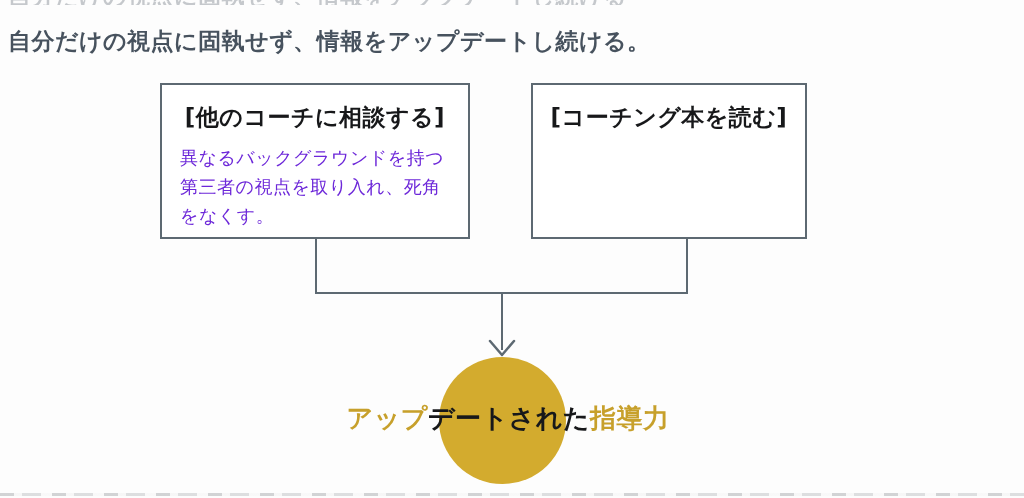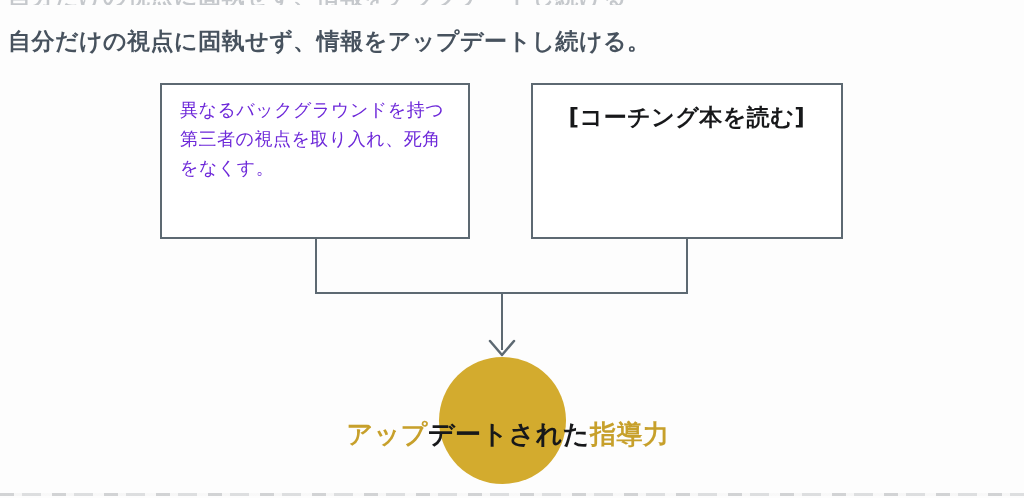--- a/index.html
+++ b/index.html
@@ -45,21 +45,21 @@
   }
   .option-box {
     position: absolute;
     top: 83px;
     height: 156px;
     background: #ffffff;
     border: 2px solid #5d6972;
     box-sizing: border-box;
   }
   .option-box.left  { left: 160px; width: 310px; }
-  .option-box.right { left: 531px; width: 312px; }
+  .option-box.right { left: 531px; width: 276px; }
   .option-heading {
     margin-top: 17px;
     text-align: center;
     font-size: 23px;
     font-weight: 700;
     color: #17181a;
     letter-spacing: 0.5px;
   }
   .option-body {
     margin: 10px 18px 0 18px;
@@ -76,21 +76,21 @@
   }
   .result-circle {
     position: absolute;
     left: 439px; top: 357px;
     width: 127px; height: 127px;
     border-radius: 50%;
     background: #d3ab2e;
   }
   .result-label {
     position: absolute;
-    left: 340px; top: 417px;
+    left: 340px; top: 401px;
     width: 336px;
     text-align: center;
     font-size: 26px;
     font-weight: 800;
     letter-spacing: 0.5px;
     white-space: nowrap;
   }
   .result-label .gold { color: #c7a02b; }
   .result-label .dark { color: #17181a; }
   
@@ -123,20 +123,21 @@
     <g stroke="#5d6972" stroke-width="2" fill="none">
       <line x1="316" y1="238" x2="316" y2="293"></line>
       <line x1="687" y1="238" x2="687" y2="293"></line>
       <line x1="315" y1="293" x2="688" y2="293"></line>
       <line x1="502" y1="293" x2="502" y2="350"></line>
       <polyline points="490,341 502,355 514,341" stroke-width="2.5" stroke-linecap="round" stroke-linejoin="round"></polyline>
     </g>
   </svg>
 
   <div class="option-box left">
+    <div class="option-heading">[他のコーチに相談する]</div>
     <div class="option-body">異なるバックグラウンドを持つ第三者の視点を取り入れ、死角をなくす。</div>
   </div>
 
   <div class="option-box right">
     <div class="option-heading">[コーチング本を読む]</div>
   </div>
 
   <div class="result-circle"></div>
 
   <div class="result-label">

